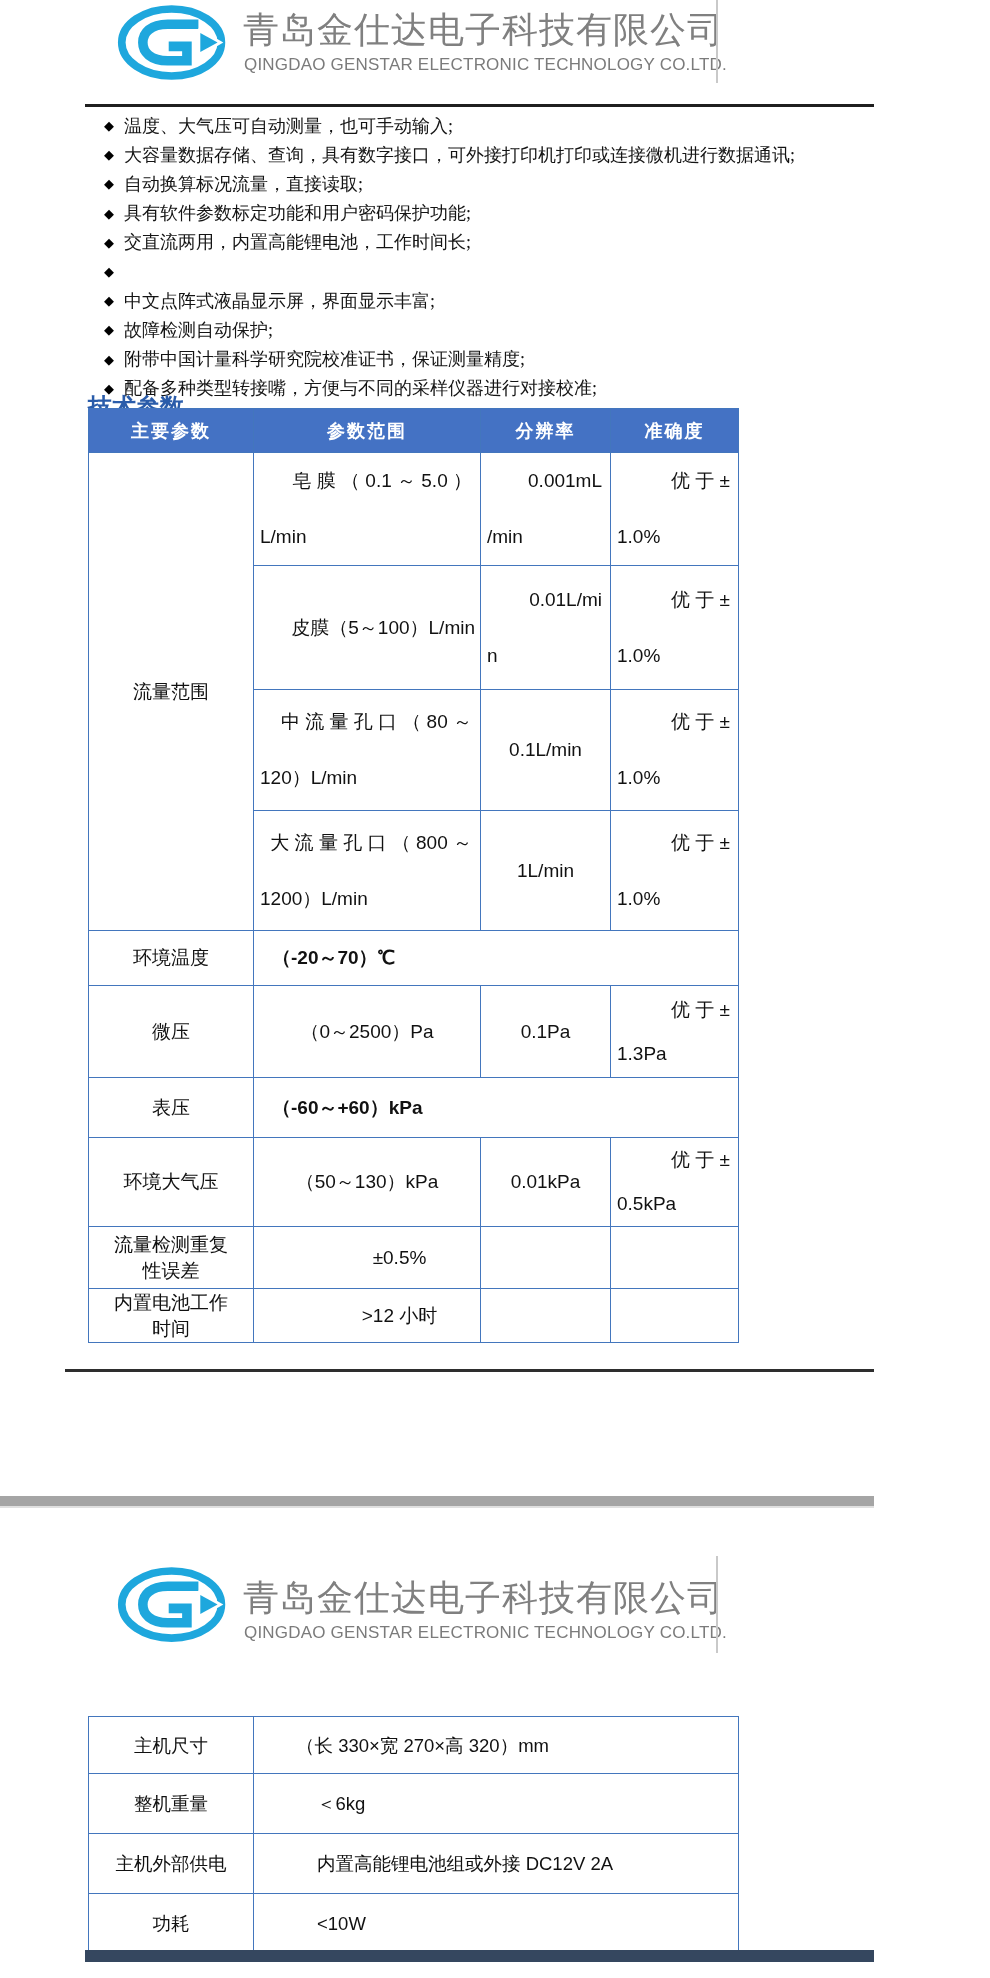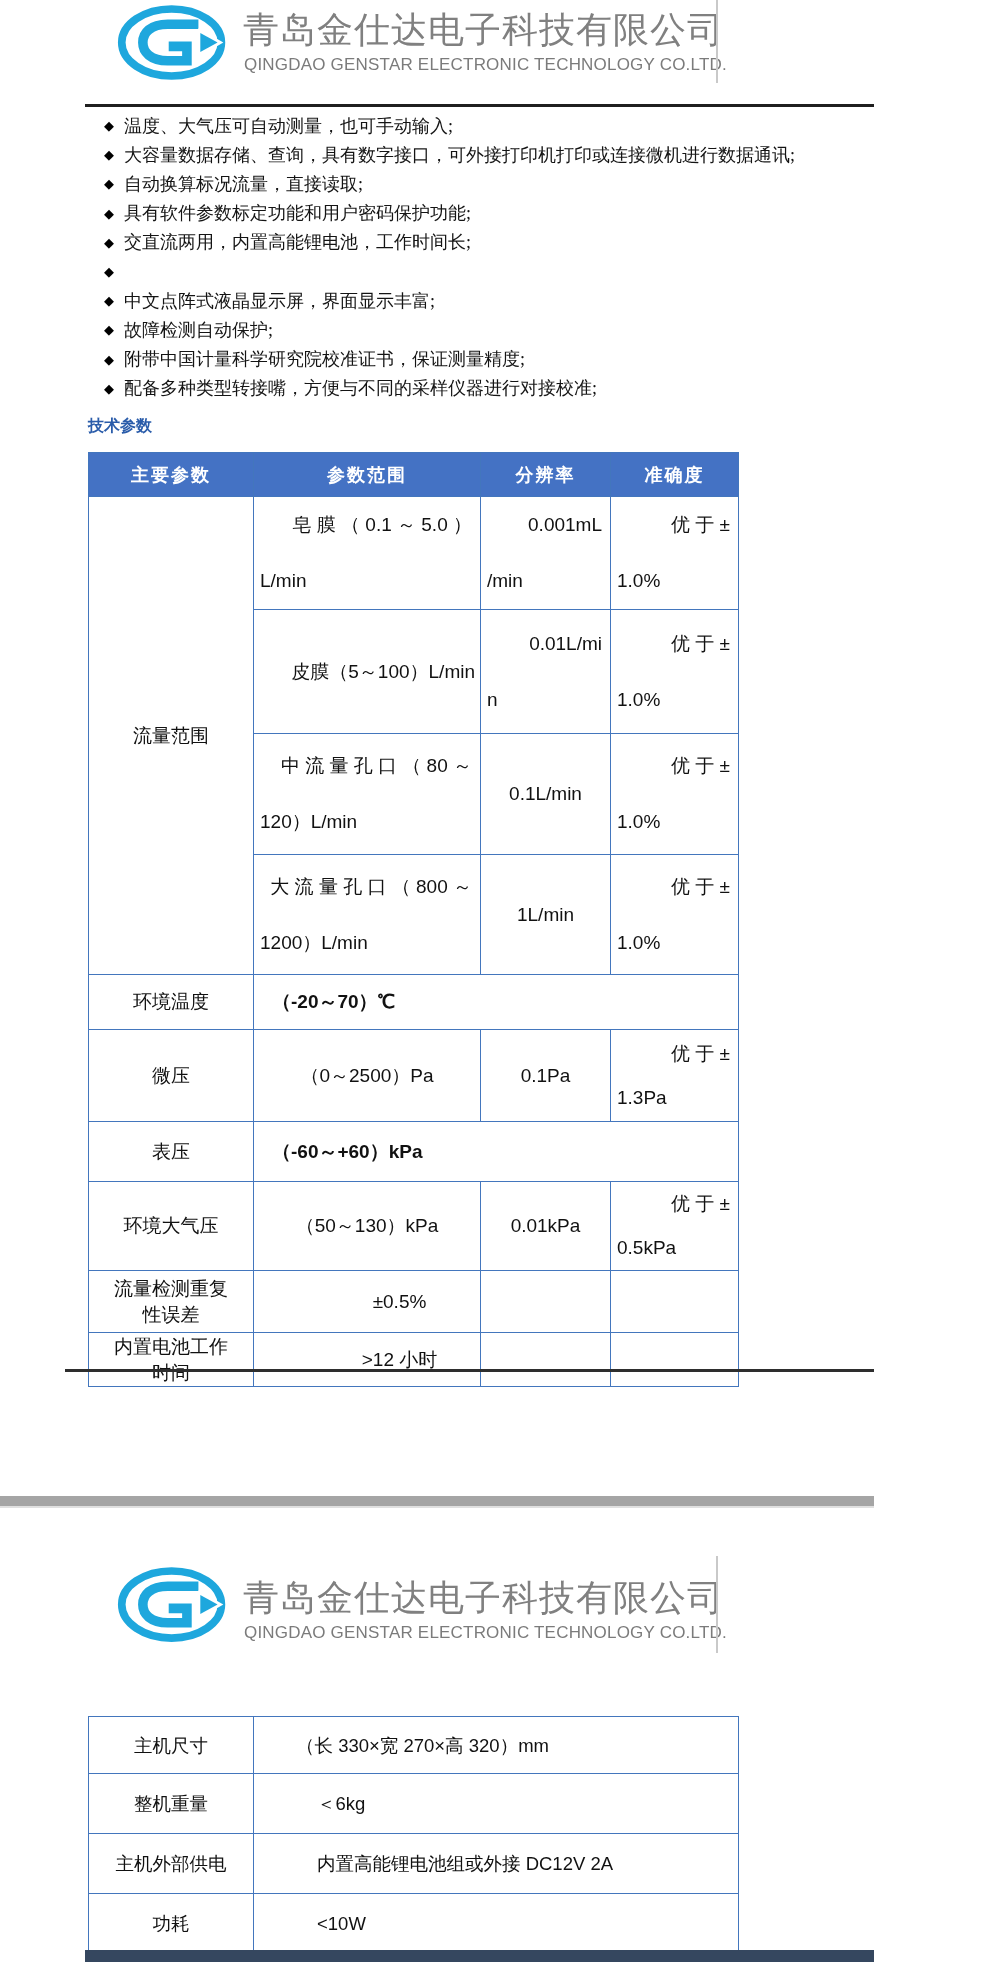--- a/index.html
+++ b/index.html
@@ -14,25 +14,25 @@
       white-space:nowrap;line-height:22px;}
   .vline{position:absolute;width:2px;background:#c9c9c9;}
   .rule{position:absolute;left:85px;width:877px;height:3px;background:#1f1f1f;}
 
   
   .features{position:absolute;left:104px;top:111px;margin:0;padding:0;list-style:none;
             font-family:"Liberation Serif",serif;font-size:18px;color:#141414;}
   .features li{height:29.2px;display:flex;align-items:center;}
   .features .diamond{font-family:"DejaVu Sans",sans-serif;font-size:13px;margin-right:10px;color:#000;}
 
-  .sec-title{position:absolute;left:88px;top:416px;font-size:16px;font-weight:bold;color:#2a5caa;}
+  .sec-title{position:absolute;left:88px;top:391px;font-size:24px;font-weight:bold;color:#2a5caa;}
 
   
   table{border-collapse:collapse;table-layout:fixed;}
-  #t1{position:absolute;left:88px;top:452px;width:650px;}
+  #t1{position:absolute;left:88px;top:408px;width:650px;}
   #t1 th{background:#4472c4;color:#ffffff;font-size:18px;font-weight:bold;height:41px;
          border:1.5px solid #4376bd;border-left-color:#7fa3d8;letter-spacing:2px;}
   #t1 th:first-child{border-left-color:#4376bd;}
   #t1 td{border:1.5px solid #4376bd;font-size:19px;color:#111;vertical-align:middle;
          text-align:center;padding:0;}
   .lab{font-family:"Liberation Serif",serif;}
   .lab.two{line-height:26px;}
   .multi .ln{text-align:left;padding-left:6px;}
   .multi .ln:first-child{text-align:right;padding-right:8px;padding-left:0;}
   .tall .ln{line-height:56px;}

